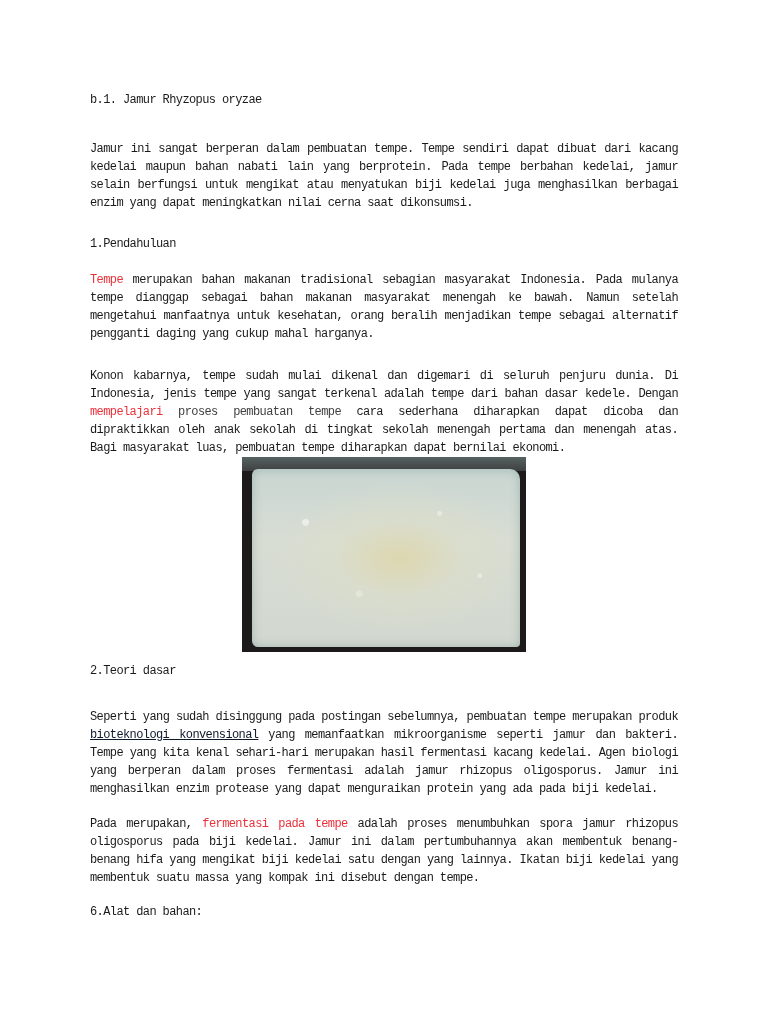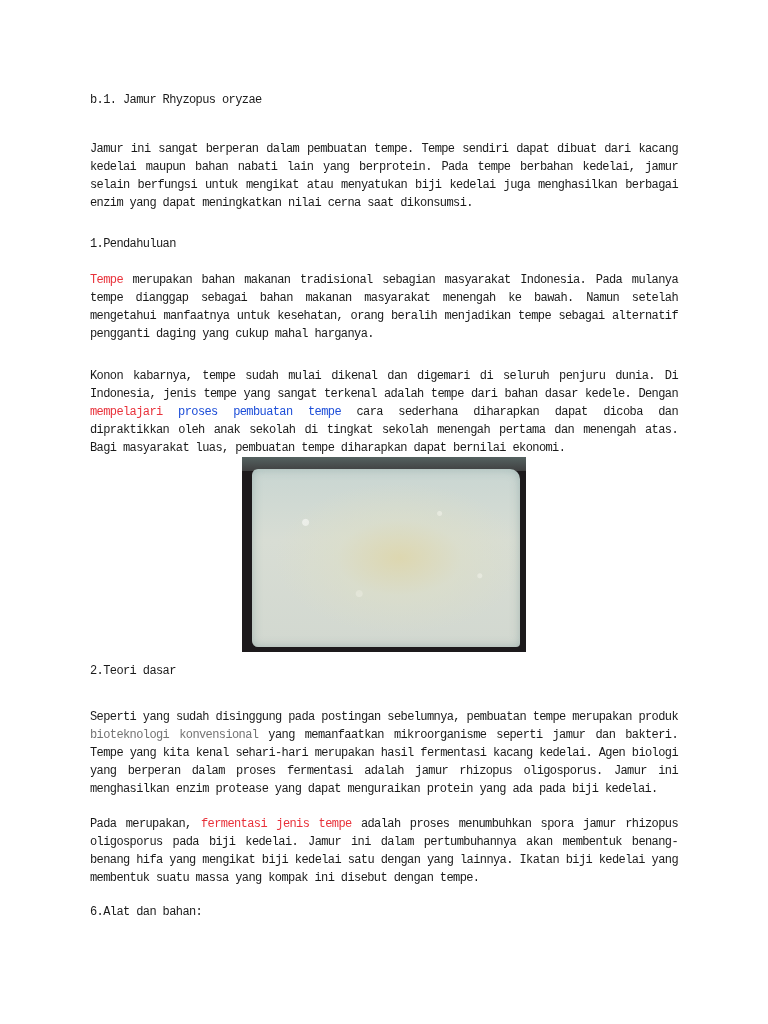--- a/index.html
+++ b/index.html
@@ -11,22 +11,22 @@
     .page { position: absolute; left: 0; top: 0; width: 676px; height: 1024px; }
     .block {
       position: absolute; left: 90px; width: 588px;
       font-size: 12px; line-height: 18px;
       letter-spacing: -0.6px;
       text-align: justify;
       word-spacing: 0px;
     }
     .heading { text-align: left; }
     .hl-red { color: #e8313a; }
-    .hl-blue { color: #1d4ed8; }
-    .link { color: #737373; }
+    .hl-blue { color: #404040; }
+    .link { color: #0f172a; text-decoration: underline; }
     .photo {
       position: absolute; left: 242px; top: 457px; width: 284px; height: 195px;
       background: #1d1a1c; overflow: hidden;
     }
     .photo .tempe {
       position: absolute; left: 10px; top: 12px; width: 268px; height: 178px;
       border-radius: 6px 10px 4px 6px;
       background:
         radial-gradient(ellipse at 55% 50%, rgba(222,214,170,0.85) 0%, rgba(220,222,200,0.6) 30%, rgba(215,222,214,0) 60%),
         radial-gradient(circle at 20% 30%, rgba(255,255,255,0.6) 0 3px, transparent 4px),
@@ -65,18 +65,18 @@
     <div class="wrap"></div>
   </div>
 
   <div class="block heading" style="top:662px;">2.Teori dasar</div>
 
   <div class="block" style="top:708px;">
     <span>Seperti yang sudah disinggung pada postingan sebelumnya, pembuatan tempe merupakan produk </span><a class="link">bioteknologi konvensional</a><span> yang memanfaatkan mikroorganisme seperti jamur dan bakteri. Tempe yang kita kenal sehari-hari merupakan hasil fermentasi kacang kedelai. Agen biologi yang berperan dalam proses fermentasi adalah jamur rhizopus oligosporus. Jamur ini menghasilkan enzim protease yang dapat menguraikan protein yang ada pada biji kedelai.</span>
   </div>
 
   <div class="block" style="top:815px;">
-    <span>Pada merupakan, </span><span class="hl-red">fermentasi jenis tempe</span><span> adalah proses menumbuhkan spora jamur rhizopus oligosporus pada biji kedelai. Jamur ini dalam pertumbuhannya akan membentuk benang-benang hifa yang mengikat biji kedelai satu dengan yang lainnya. Ikatan biji kedelai yang membentuk suatu massa yang kompak ini disebut dengan tempe.</span>
+    <span>Pada merupakan, </span><span class="hl-red">fermentasi pada tempe</span><span> adalah proses menumbuhkan spora jamur rhizopus oligosporus pada biji kedelai. Jamur ini dalam pertumbuhannya akan membentuk benang-benang hifa yang mengikat biji kedelai satu dengan yang lainnya. Ikatan biji kedelai yang membentuk suatu massa yang kompak ini disebut dengan tempe.</span>
   </div>
 
   <div class="block heading" style="top:903px;">6.Alat dan bahan:</div>
 
 </div>
 
 </body></html>

